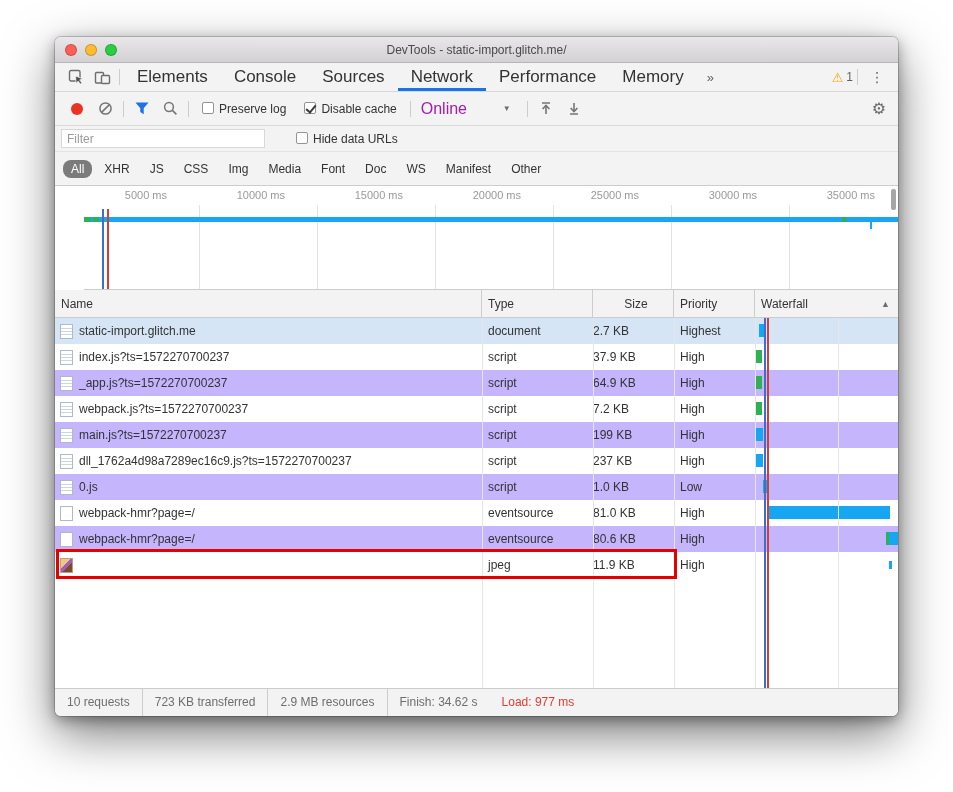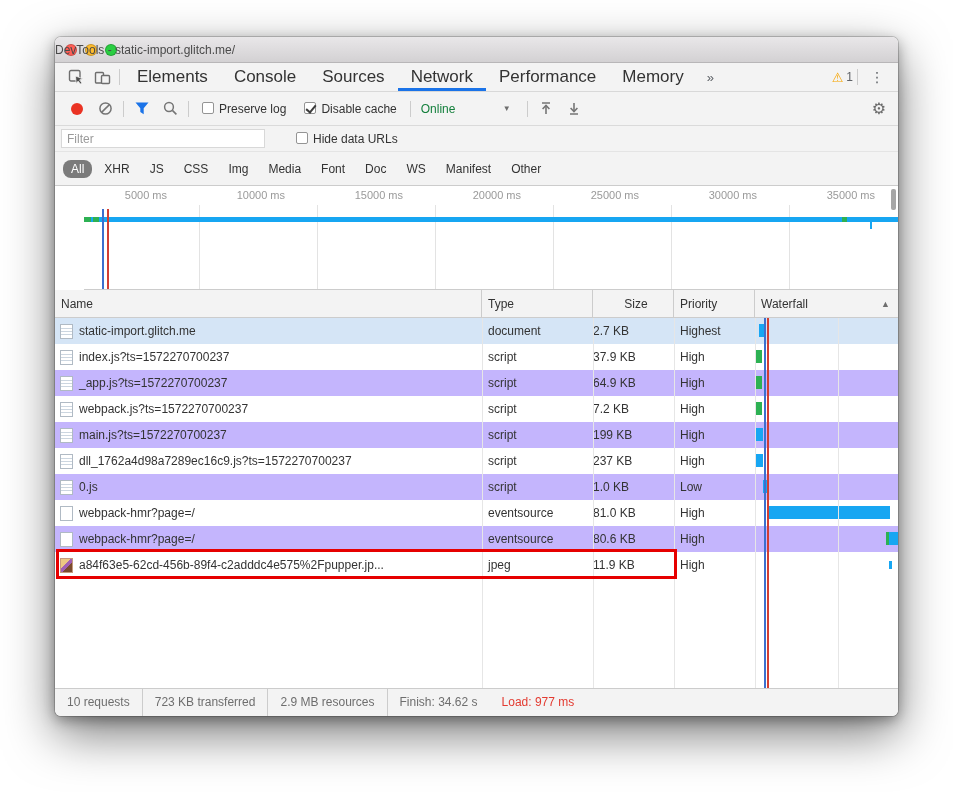--- a/index.html
+++ b/index.html
@@ -11,21 +11,21 @@
     background:#fff; border-radius:6px; overflow:hidden;
     box-shadow:0 18px 50px rgba(0,0,0,.52), 0 4px 14px rgba(0,0,0,.35), 0 0 0 1px rgba(0,0,0,.18);
     font-size:12px; color:#333;
   }
 
   
   .titlebar { position:relative; height:26px; background:linear-gradient(#e9e7e9,#d3d1d3);
     border-bottom:1px solid #b8b6b8; display:flex; align-items:center; padding-left:10px; }
   .tl { width:12px; height:12px; border-radius:50%; margin-right:8px; border:.5px solid rgba(0,0,0,.2); }
   .tl.red{ background:#ff5f57; } .tl.yellow{ background:#febc2e; } .tl.green{ background:#2ace42; }
-  .title-text { position:absolute; left:0; right:0; text-align:left; font-size:12px; color:#4a4a4a; }
+  .title-text { position:absolute; left:0; right:0; text-align:center; font-size:12px; color:#4a4a4a; }
 
   
   .tabbar { height:29px; background:#f3f3f3; border-bottom:1px solid #d8d8d8; display:flex; align-items:stretch; padding-left:8px; }
   .tb-icon { width:26px; display:flex; align-items:center; justify-content:center; cursor:pointer; }
   .sep-v { width:1px; height:16px; background:#ccc; align-self:center; margin:0 4px; }
   .tab { display:flex; align-items:center; padding:0 13px; color:#333; font-size:17px; cursor:default; border-bottom:3px solid transparent; padding-top:3px; }
   .tab.active { border-bottom-color:var(--accent); }
   .tab-overflow { display:flex; align-items:center; padding:0 10px; color:#5f6368; font-size:13px; }
   .tabbar-right { margin-left:auto; display:flex; align-items:center; padding-right:6px; }
   .warn-badge { display:flex; align-items:center; font-size:12px; color:#5f6368; }
@@ -35,21 +35,21 @@
   
   .toolbar { height:34px; background:#f3f3f3; border-bottom:1px solid #dadada; display:flex; align-items:center; padding:0 8px; }
   .tool-btn { width:24px; height:24px; display:flex; align-items:center; justify-content:center; margin:0 2px; }
   .record-dot { width:12px; height:12px; border-radius:50%; background:#ea3323; }
   .check-row { display:flex; align-items:flex-start; margin:0 9px; }
   .cb { position:relative; width:12px; height:12px; border:1px solid #949494; border-radius:2px; background:#fff; margin-right:5px; flex:none; }
   .cb.checked::after { content:""; position:absolute; left:3px; top:0px; width:4px; height:8px;
     border-right:2px solid #3c3c3c; border-bottom:2px solid #3c3c3c; transform:rotate(40deg); }
   .cb-label { font-size:12px; color:#333; }
   .dropdown { display:flex; align-items:center; margin:0 6px; min-width:96px; }
-  .dropdown .dd-val { font-size:12px; color:#15803d; }
+  .dropdown .dd-val { font-size:16px; color:#a21caf; }
   .dropdown .dd-arrow { margin-left:auto; font-size:8px; color:#6e6e6e; padding-right:6px; }
   .gear { margin-left:auto; font-size:16px; color:#6b6b6b; padding-right:4px; }
 
   
   .filter-row { height:26px; background:#f3f3f3; border-bottom:1px solid #e4e4e4; display:flex; align-items:center; padding:0 6px; }
   .filter-input { width:204px; height:19px; border:1px solid #d8d8d8; background:#fff; font-family:"Liberation Sans",sans-serif;
     font-size:12px; padding:0 5px; color:#333; outline:none; margin-right:22px; }
   .filter-input::placeholder { color:#9a9a9a; }
 
   
@@ -402,21 +402,20 @@
             <div class="cell c-size">80.6 KB</div>
             <div class="cell c-priority">High</div>
             <div class="c-wf">
               <span class="bar c-green" style="left: 131px; width: 3px;"></span>
               <span class="bar c-blue" style="left: 134px; width: 9px;"></span>
             </div>
           </div>
           <div class="row">
             <div class="cell c-name">
               <span class="fi image"></span>
-              <span>a84f63e5-62cd-456b-89f4-c2adddc4e575%2Fpupper.jp...</span>
             </div>
             <div class="cell c-type">jpeg</div>
             <div class="cell c-size">11.9 KB</div>
             <div class="cell c-priority">High</div>
             <div class="c-wf">
               <span class="bar c-blue" style="left: 134px; width: 3px; height: 8px; top: 9px;"></span>
             </div>
           </div>
         </div>
 

